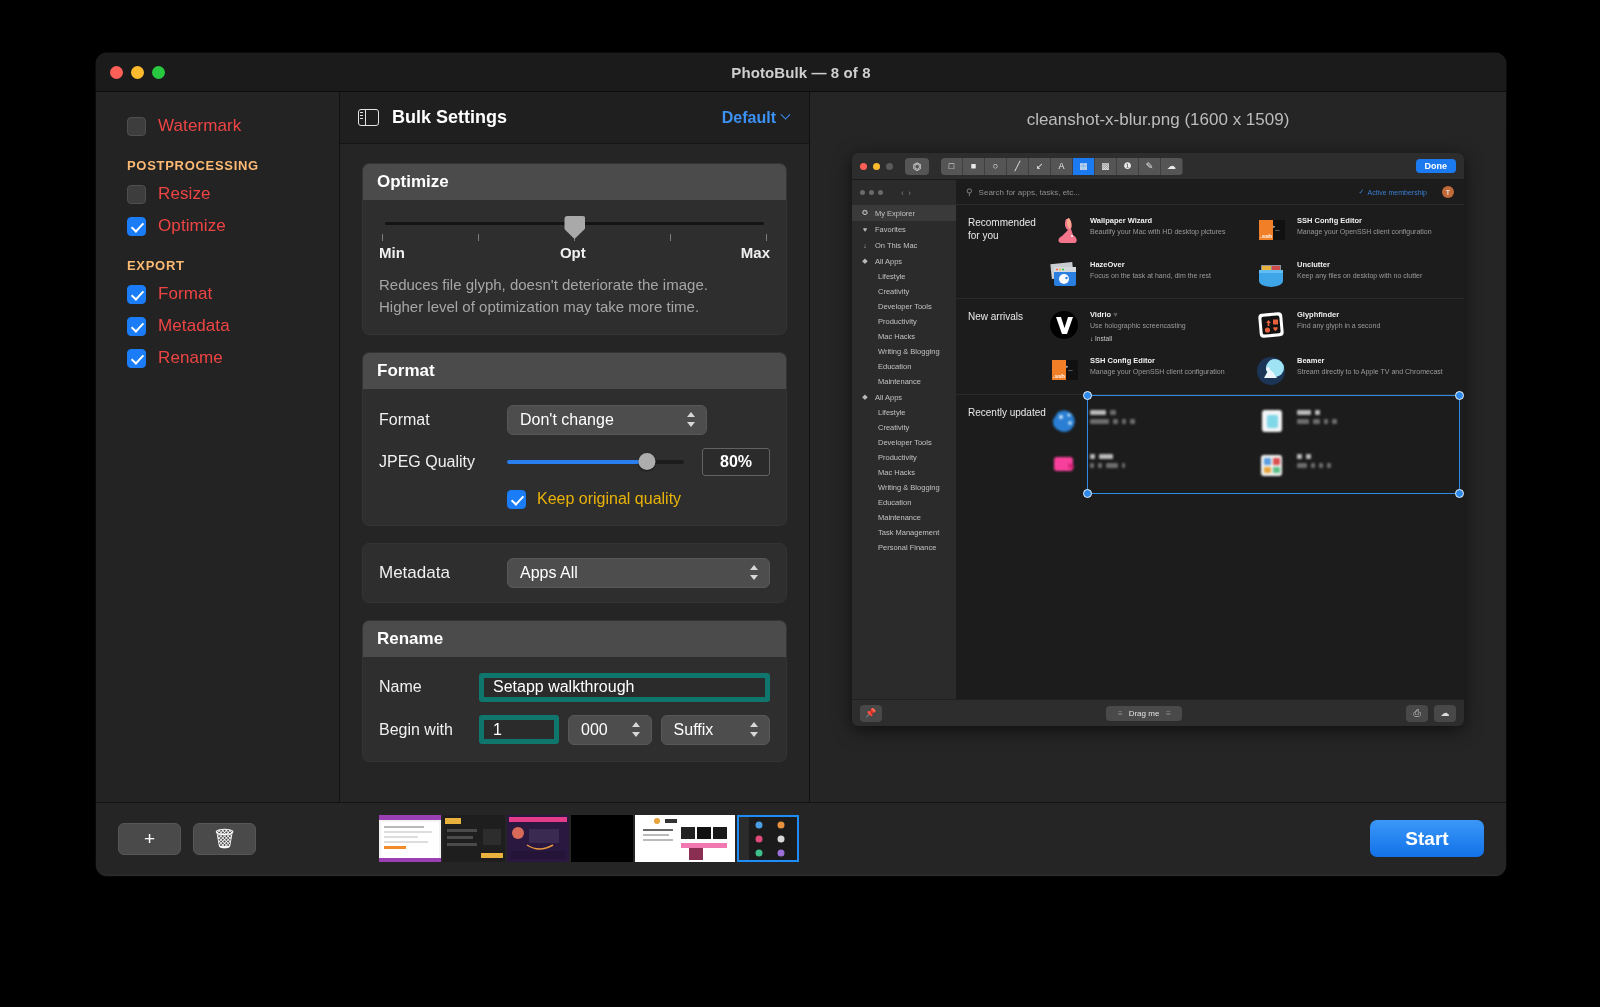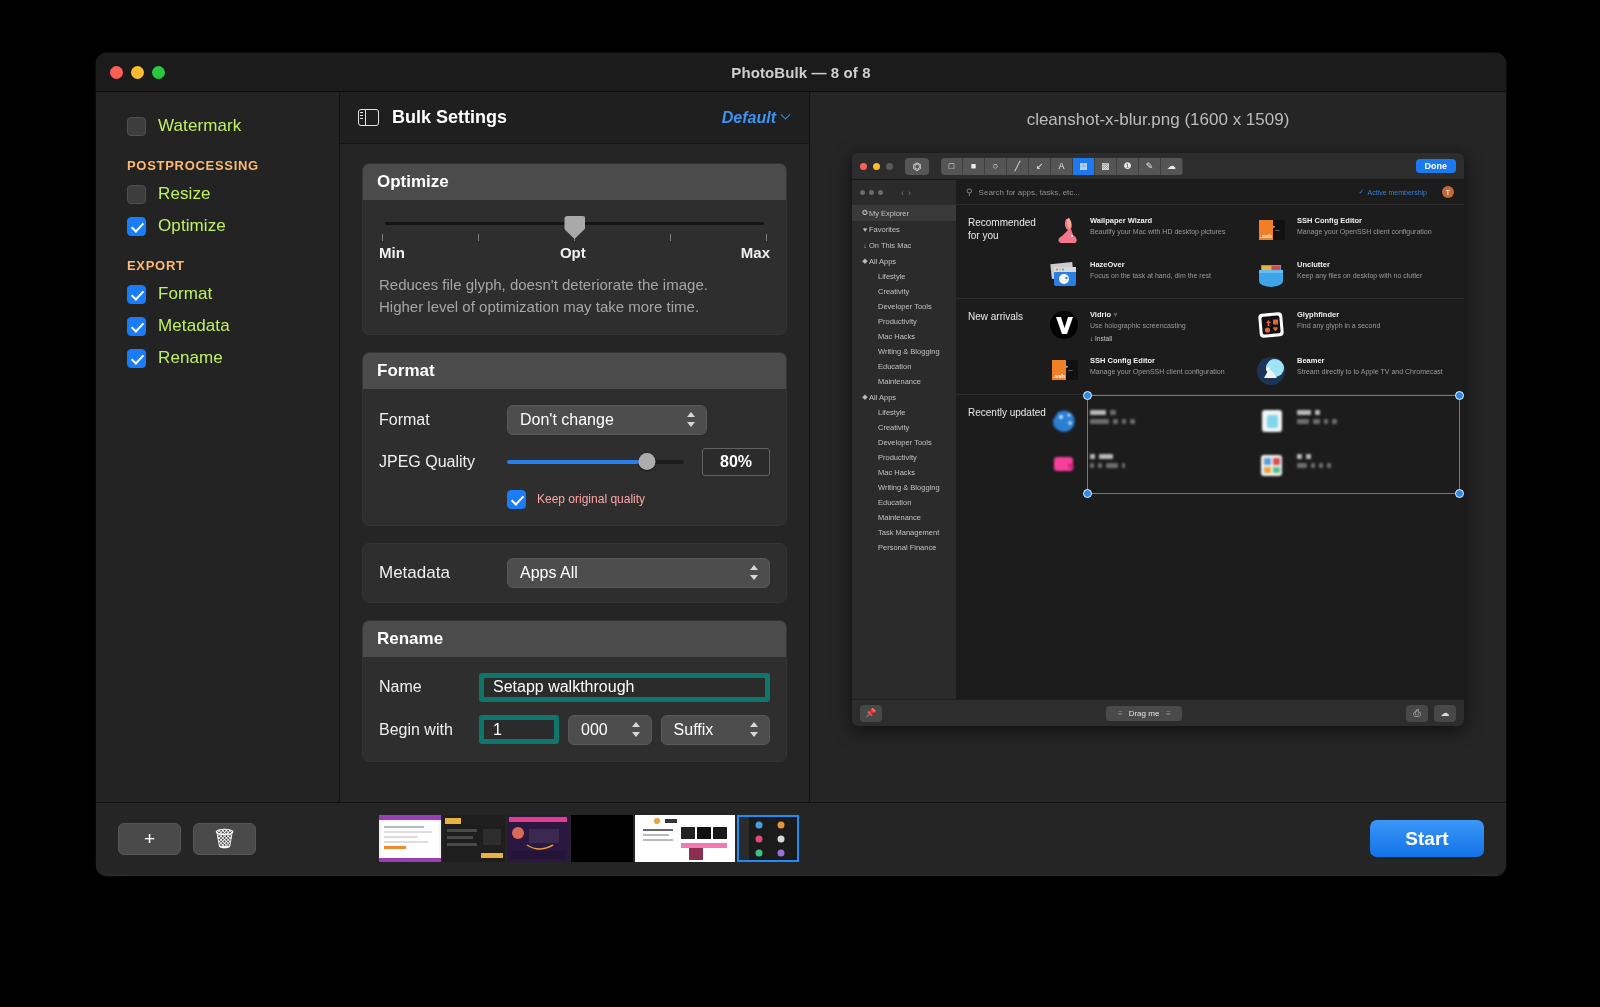--- a/index.html
+++ b/index.html
@@ -40,21 +40,21 @@
   
   .sidebar {
     width: 244px; background: #232323; flex: 0 0 244px;
     padding: 18px 0 0 0;
     border-right: 1px solid #111;
   }
   .side-item {
     display: flex; align-items: center; gap: 12px;
     padding: 6px 0 6px 31px; cursor: default;
   }
-  .side-item .lbl { font-size: 17px; color: #bef264; letter-spacing: .1px; }
+  .side-item .lbl { font-size: 17px; color: #ef4444; letter-spacing: .1px; }
   .cb {
     width: 19px; height: 19px; border-radius: 4px; flex: 0 0 19px;
     background: #3d3d3d; border: .5px solid #4f4f4f;
     position: relative;
   }
   .cb.on { background: #1a7cf7; border-color: #1a7cf7; }
   .cb.on::after {
     content: ""; position: absolute; left: 6px; top: 2px;
     width: 5px; height: 10px; border: solid #fff;
     border-width: 0 2.3px 2.3px 0; transform: rotate(43deg);
@@ -84,21 +84,21 @@
     width: 1.6px; background: #e2e2e2;
   }
   .panel-icon::after {
     content: ""; position: absolute; left: 1.4px; top: 2.2px;
     width: 2.4px; height: 9px;
     background: repeating-linear-gradient(#e2e2e2 0 1.3px, transparent 1.3px 3px);
   }
   .settings-title { font-size: 18px; font-weight: bold; color: #fff; margin-left: 13px; }
   .preset {
     margin-left: auto; font-size: 16px; color: #3c92f5;
-    font-style: italic; font-weight: bold; display: flex; align-items: center; gap: 6px;
+    font-weight: bold; display: flex; align-items: center; gap: 6px;
     cursor: pointer;
   }
   .chev-d { width: 7px; height: 7px; border: solid #3c92f5; border-width: 0 1.8px 1.8px 0;
             transform: rotate(45deg) translate(-2px,-2px); }
 
   .settings-scroll { padding: 19px 22px 0 22px; }
 
   .card {
     background: #2e2e2e; border-radius: 7px; overflow: hidden;
     margin-bottom: 17px; border: .5px solid #343434;
@@ -151,21 +151,21 @@
     position: absolute; left: 79%; width: 17px; height: 17px; border-radius: 50%;
     background: #adadad; transform: translateX(-50%); box-shadow: 0 1px 2px rgba(0,0,0,.5);
   }
   .pct-box {
     width: 68px; flex: 0 0 68px; margin-left: 18px; height: 28px;
     background: #2b2b2b; border: 1px solid #636363; border-radius: 3px;
     display: flex; align-items: center; justify-content: center;
     font-size: 16px; font-weight: bold; color: #fff;
   }
   .keep-row { display: flex; align-items: center; gap: 11px; margin-top: 14px; padding-left: 128px; }
-  .keep-row .lbl { font-size: 12px; color: #fca5a5; }
+  .keep-row .lbl { font-size: 16px; color: #eab308; }
 
   .meta-card { background: #2e2e2e; border-radius: 7px; padding: 14px 16px; margin-bottom: 17px; border: .5px solid #343434; }
   .meta-row { display: flex; align-items: center; }
   .meta-label { font-size: 17px; color: #f0f0f0; width: 128px; flex: 0 0 128px; }
 
   .textinput {
     background: #2b2b2b; border: 5px solid #0f766e; border-radius: 3px;
     height: 29px; display: flex; align-items: center; padding: 0 9px;
     font-size: 16px; color: #fff;
   }
@@ -205,21 +205,21 @@
   }
   
   .sa { display: flex; height: 519px; background: #1c1c1c; }
   .sa-side { width: 104px; flex: 0 0 104px; background: #2b2b2b; padding-top: 0; }
   .sa-top {
     height: 25px; display: flex; align-items: center; gap: 4px; padding-left: 8px;
   }
   .sa-dot { width: 5px; height: 5px; border-radius: 50%; background: #6a6a6a; }
   .sa-navs { margin-left: 14px; color: #7c7c7c; font-size: 9px; letter-spacing: 4px; }
   .sa-item {
-    display: flex; align-items: center; padding: 3.5px 0 3.5px 9px;
+    display: flex; align-items: center; gap: 6px; padding: 3.5px 0 3.5px 9px;
     color: #c2c2c2; font-size: 7.5px;
   }
   .sa-item.sel { background: #3a3a3a; }
   .sa-ic { width: 8px; text-align: center; color: #b9b9b9; font-size: 7px; }
   .sa-sub { padding: 3px 0 3px 26px; color: #c2c2c2; font-size: 7.5px; }
 
   .sa-main { flex: 1; background: #1c1c1c; position: relative; }
   .sa-search {
     height: 25px; display: flex; align-items: center; padding: 0 10px;
     border-bottom: .5px solid #2b2b2b; gap: 6px;

